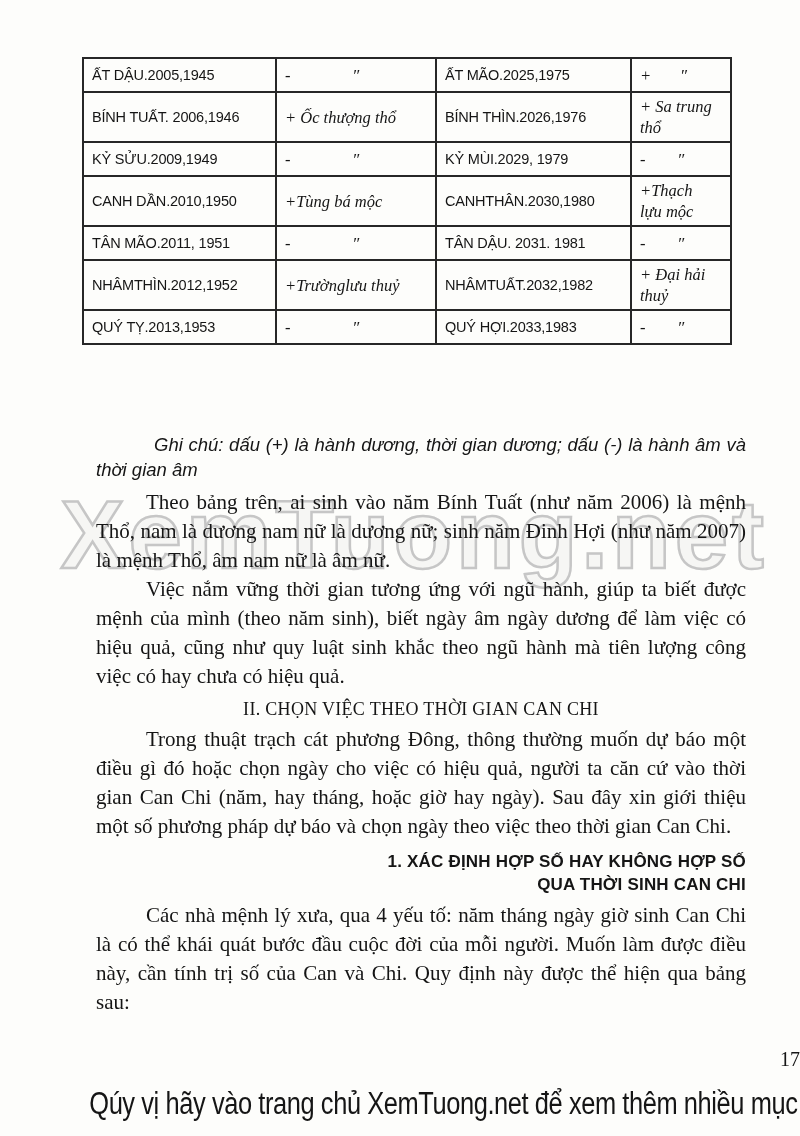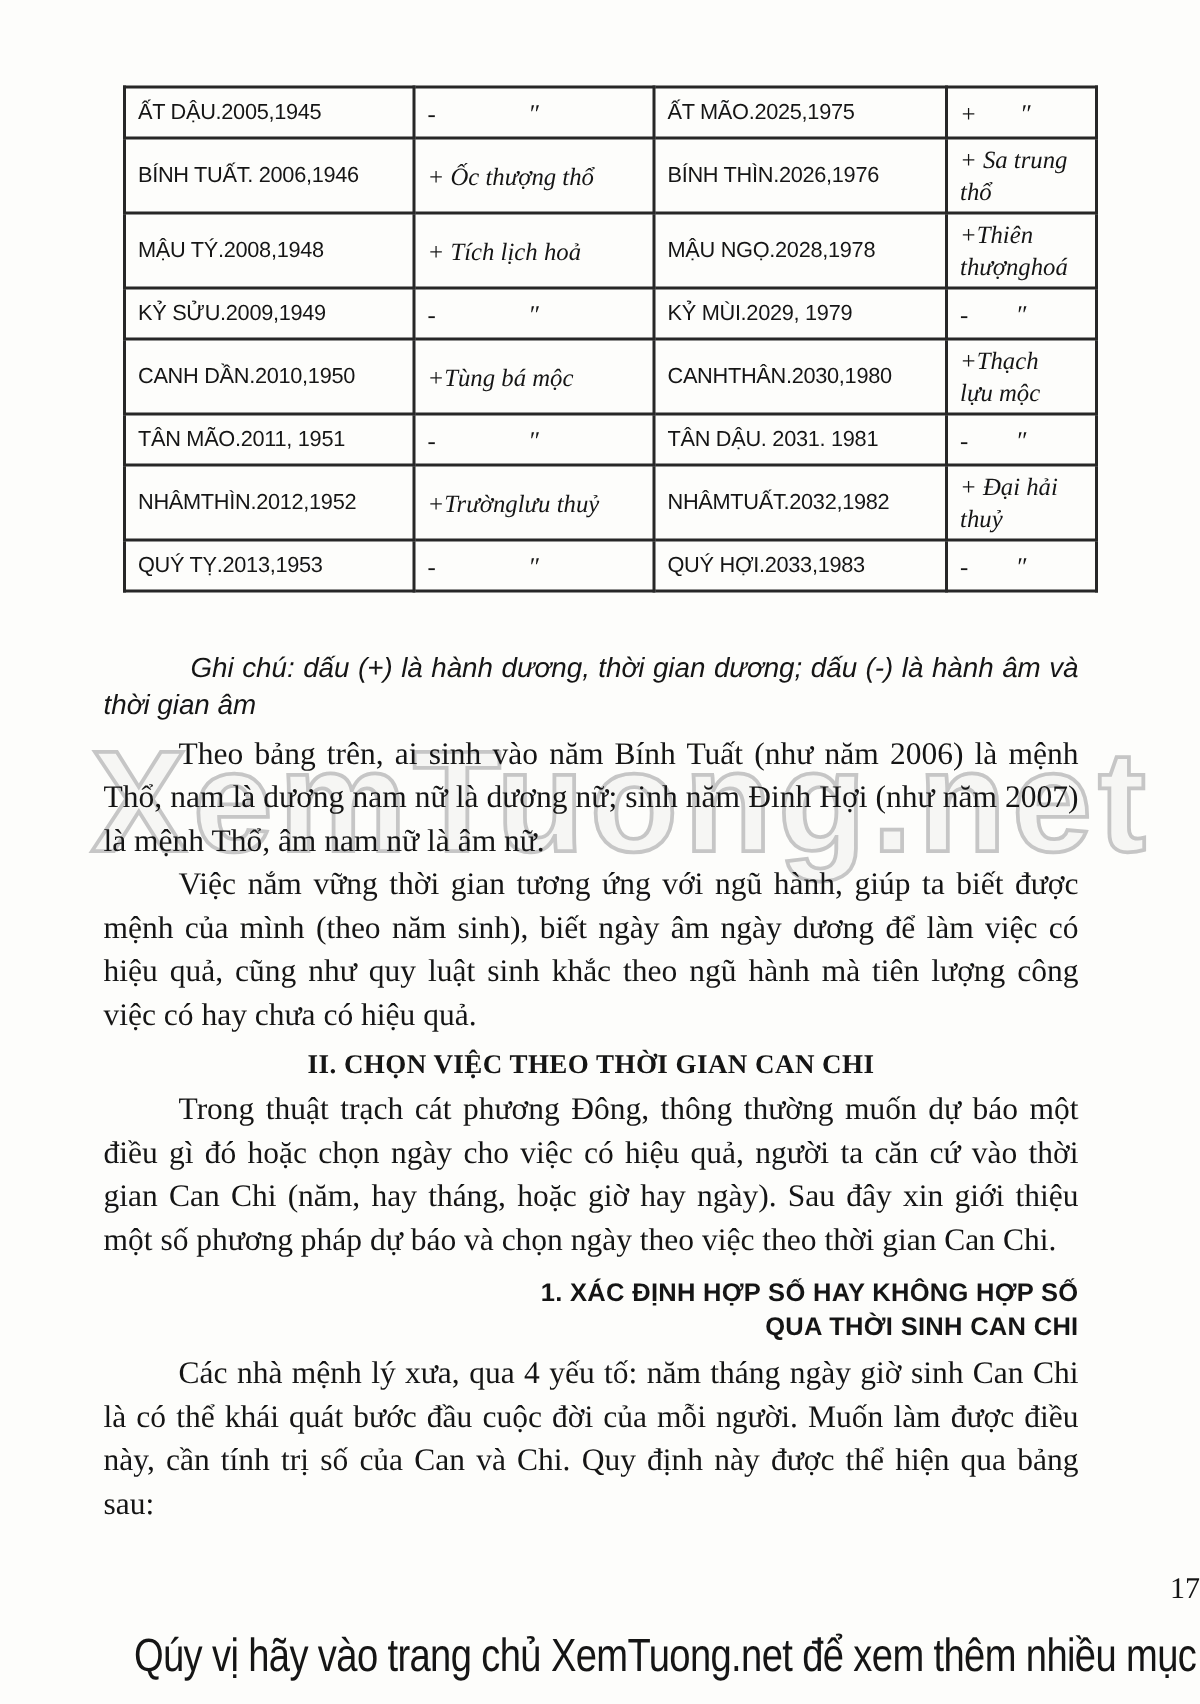--- a/index.html
+++ b/index.html
@@ -36,33 +36,33 @@
     letter-spacing:-0.2px; white-space:nowrap;
   }
   td.elem-cell {
     font-family:"Liberation Serif", serif; font-style:italic;
     font-size:16.5px; line-height:21px;
   }
   td.elem-cell .ditto-wrap { display:flex; align-items:center; }
   td.elem-cell .sign { flex:0 0 auto; }
   td.elem-cell .ditto { flex:1 1 auto; text-align:center; font-style:normal; font-size:17px; }
   
-  .textflow { position:absolute; top:432px; left:69px; width:650px; z-index:1; }
+  .textflow { position:absolute; top:432px; left:96px; width:650px; z-index:1; }
   .note {
     font-family:"Liberation Sans", sans-serif; font-style:italic;
     font-size:18.5px; line-height:25px; text-align:justify; text-indent:58px;
   }
   .para {
     font-size:21px; line-height:29px; text-align:justify; text-indent:50px;
     margin-top:6px;
   }
   .para.tight { margin-top:0; }
   .heading-serif {
     margin-top:8px; margin-bottom:5px; text-align:center;
-    font-weight:bold; font-size:18px; letter-spacing:0.3px;
+    font-weight:normal; font-size:18px; letter-spacing:0.3px;
   }
   .heading-sans {
     margin-top:9px; margin-bottom:5px; text-align:right;
     font-family:"Liberation Sans", sans-serif; font-weight:bold;
     font-size:17px; line-height:23px; letter-spacing:0.2px;
   }
   
   .page-number {
     position:absolute; top:1048px; left:0; width:100%; z-index:1;
     text-align:right; font-size:20px;
@@ -106,26 +106,20 @@
               <span class="sign">+</span>
               <span class="ditto">″</span>
             </span>
           </td>
         </tr>
         <tr class="tall">
           <td class="year-cell">BÍNH TUẤT. 2006,1946</td>
           <td class="elem-cell">+ Ốc thượng thổ</td>
           <td class="year-cell">BÍNH THÌN.2026,1976</td>
           <td class="elem-cell">+ Sa trung thổ</td>
-        </tr>
-        <tr class="tall">
-          <td class="year-cell">MẬU TÝ.2008,1948</td>
-          <td class="elem-cell">+ Tích lịch hoả</td>
-          <td class="year-cell">MẬU NGỌ.2028,1978</td>
-          <td class="elem-cell">+Thiên thượnghoá</td>
         </tr>
         <tr class="short">
           <td class="year-cell">KỶ SỬU.2009,1949</td>
           <td class="elem-cell">
             <span class="ditto-wrap">
               <span class="sign">-</span>
               <span class="ditto">″</span>
             </span>
           </td>
           <td class="year-cell">KỶ MÙI.2029, 1979</td>

